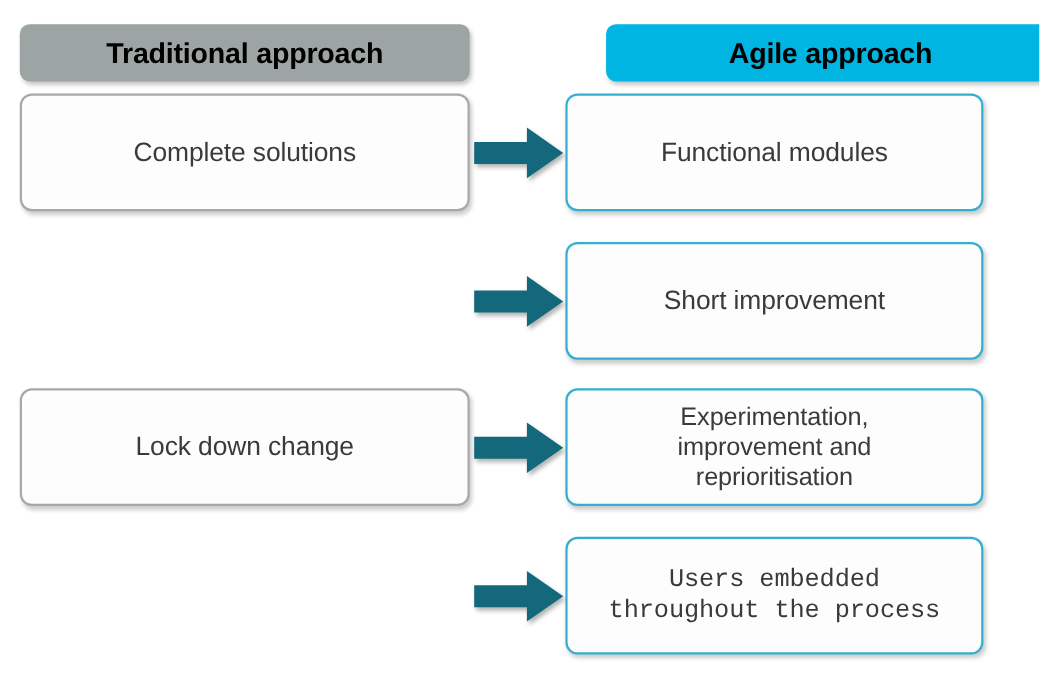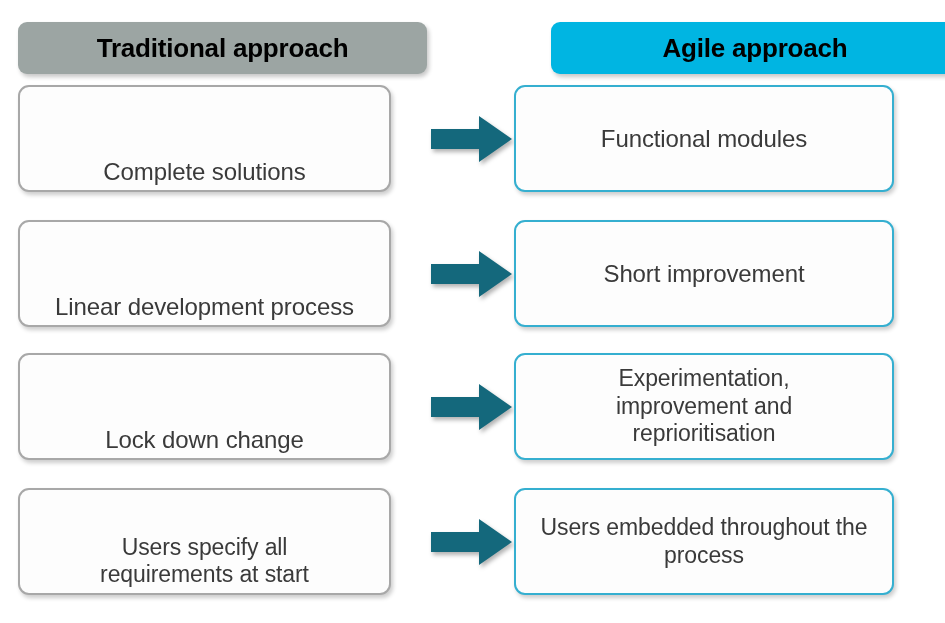--- a/index.html
+++ b/index.html
@@ -73,23 +73,22 @@
     border-radius: 11px;
     display: flex;
     align-items: center;
     justify-content: center;
     text-align: center;
     box-shadow: 2px 3px 4px rgba(0,0,0,0.20);
     padding: 4px 14px;
   }
   .box-left {
     left: 18px;
-    width: 373px;
+    width: 409px;
     border: 2px solid #A8A8A8;
-    align-items: flex-end;
   }
   .box-right {
     left: 514px;
     width: 380px;
     border: 2px solid #35AFD0;
   }
   .box-text {
     color: #3A3A3A;
     font-size: 24px;
     font-weight: normal;
@@ -133,23 +132,20 @@
       <svg width="82" height="52" viewBox="0 0 82 52" xmlns="http://www.w3.org/2000/svg">
         <polygon points="0,16 48,16 48,3 81,26 48,49 48,36 0,36" fill="#14687C"></polygon>
       </svg>
     </div>
     <div class="box box-right">
       <span class="box-text">Functional modules</span>
     </div>
   </div>
 
   <div class="row row-1">
-    <div class="box box-left">
-      <span class="box-text">Linear development process</span>
-    </div>
     <div class="arrow">
       <svg width="82" height="52" viewBox="0 0 82 52" xmlns="http://www.w3.org/2000/svg">
         <polygon points="0,16 48,16 48,3 81,26 48,49 48,36 0,36" fill="#14687C"></polygon>
       </svg>
     </div>
     <div class="box box-right">
       <span class="box-text">Short improvement</span>
     </div>
   </div>
 
@@ -161,26 +157,23 @@
       <svg width="82" height="52" viewBox="0 0 82 52" xmlns="http://www.w3.org/2000/svg">
         <polygon points="0,16 48,16 48,3 81,26 48,49 48,36 0,36" fill="#14687C"></polygon>
       </svg>
     </div>
     <div class="box box-right">
       <span class="box-text multiline" style="display: inline-block; max-width: 270px;">Experimentation, improvement and reprioritisation</span>
     </div>
   </div>
 
   <div class="row row-3">
-    <div class="box box-left">
-      <span class="box-text multiline" style="display: inline-block; max-width: 250px;">Users specify all requirements at start</span>
-    </div>
     <div class="arrow">
       <svg width="82" height="52" viewBox="0 0 82 52" xmlns="http://www.w3.org/2000/svg">
         <polygon points="0,16 48,16 48,3 81,26 48,49 48,36 0,36" fill="#14687C"></polygon>
       </svg>
     </div>
     <div class="box box-right">
-      <span class="box-text multiline" style="display: inline-block; max-width: 330px;">Users embedded throughout the process</span>
+      <span class="box-text multiline" style="display: inline-block; max-width: 330px; font-family: Liberation Mono, monospace;">Users embedded throughout the process</span>
     </div>
   </div>
 
 </div>
 
 </body></html>

